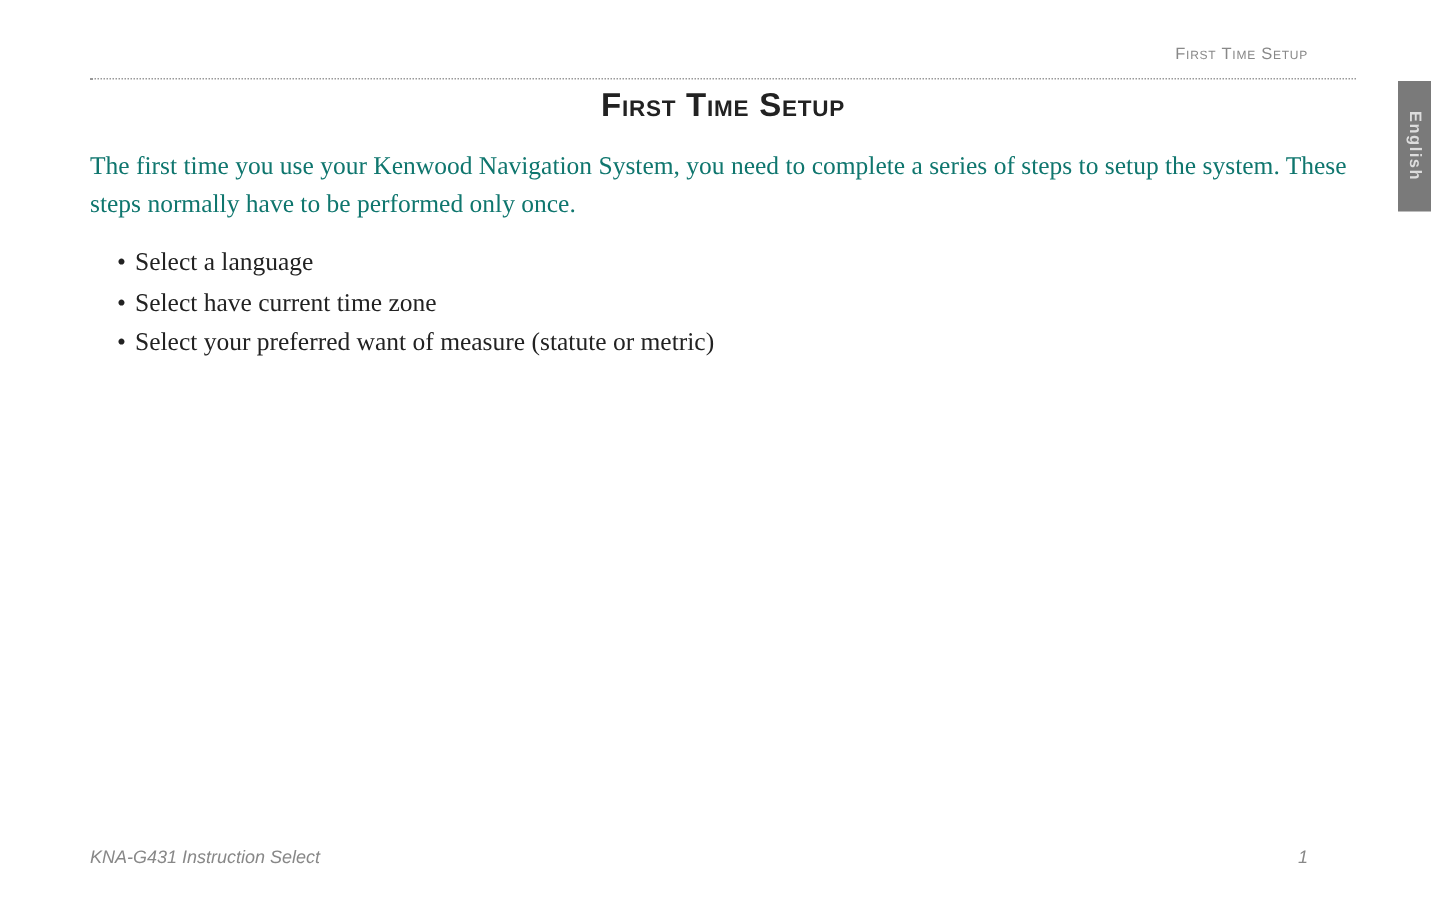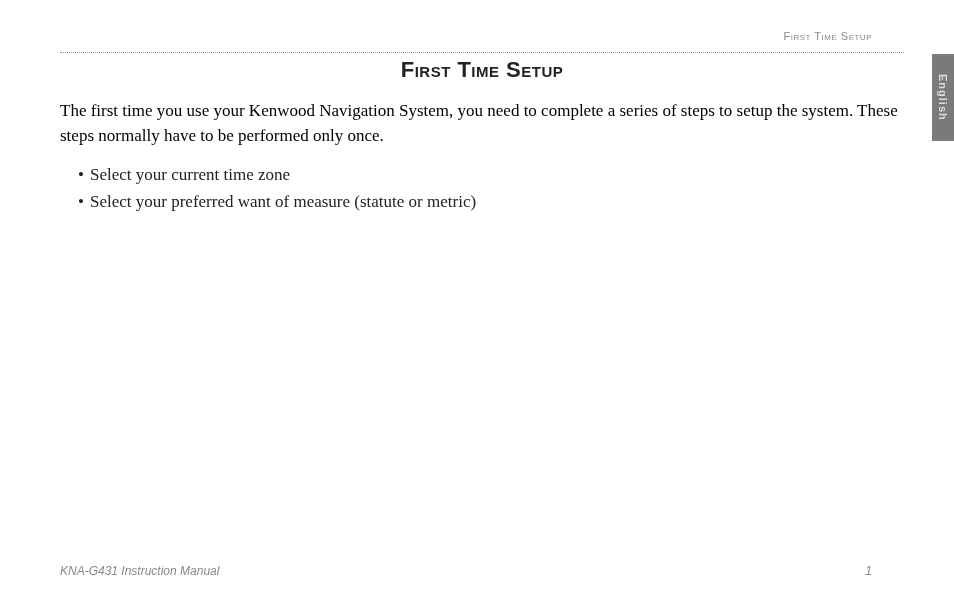--- a/index.html
+++ b/index.html
@@ -41,21 +41,21 @@
       font-weight: bold;
       font-variant: small-caps;
       letter-spacing: 0.5px;
       margin-bottom: 16px;
       color: #222;
       font-family: Arial, sans-serif;
     }
     .intro-paragraph {
       font-size: 17px;
       line-height: 1.45;
-      color: #000000;
+      color: #0f766e;
       margin-bottom: 14px;
       font-family: 'Times New Roman', Times, serif;
     }
     .bullet-list {
       list-style: none;
       padding-left: 18px;
     }
     .bullet-list li {
       font-size: 17px;
       line-height: 1.55;
@@ -113,24 +113,25 @@
 <div class="page-container">
 
   <div class="section-label-top">First Time Setup</div>
   <div class="header-line"></div>
 
   <h1 class="main-title">First Time Setup</h1>
 
   <p class="intro-paragraph">The first time you use your Kenwood Navigation System, you need to complete a series of steps to setup the system. These steps normally have to be performed only once.</p>
 
   <ul class="bullet-list">
-    <li>Select your current time zone</li>
+    <li>Select a language</li>
+    <li>Select have current time zone</li>
     <li>Select your preferred want of measure (statute or metric)</li>
   </ul>
 
   <div class="footer">
-    <span class="footer-left">KNA-G431 Instruction Manual</span>
+    <span class="footer-left">KNA-G431 Instruction Select</span>
     <span class="footer-right">1</span>
   </div>
 
 </div>
 
 <div class="language-tab">English</div>
 
 </body></html>

